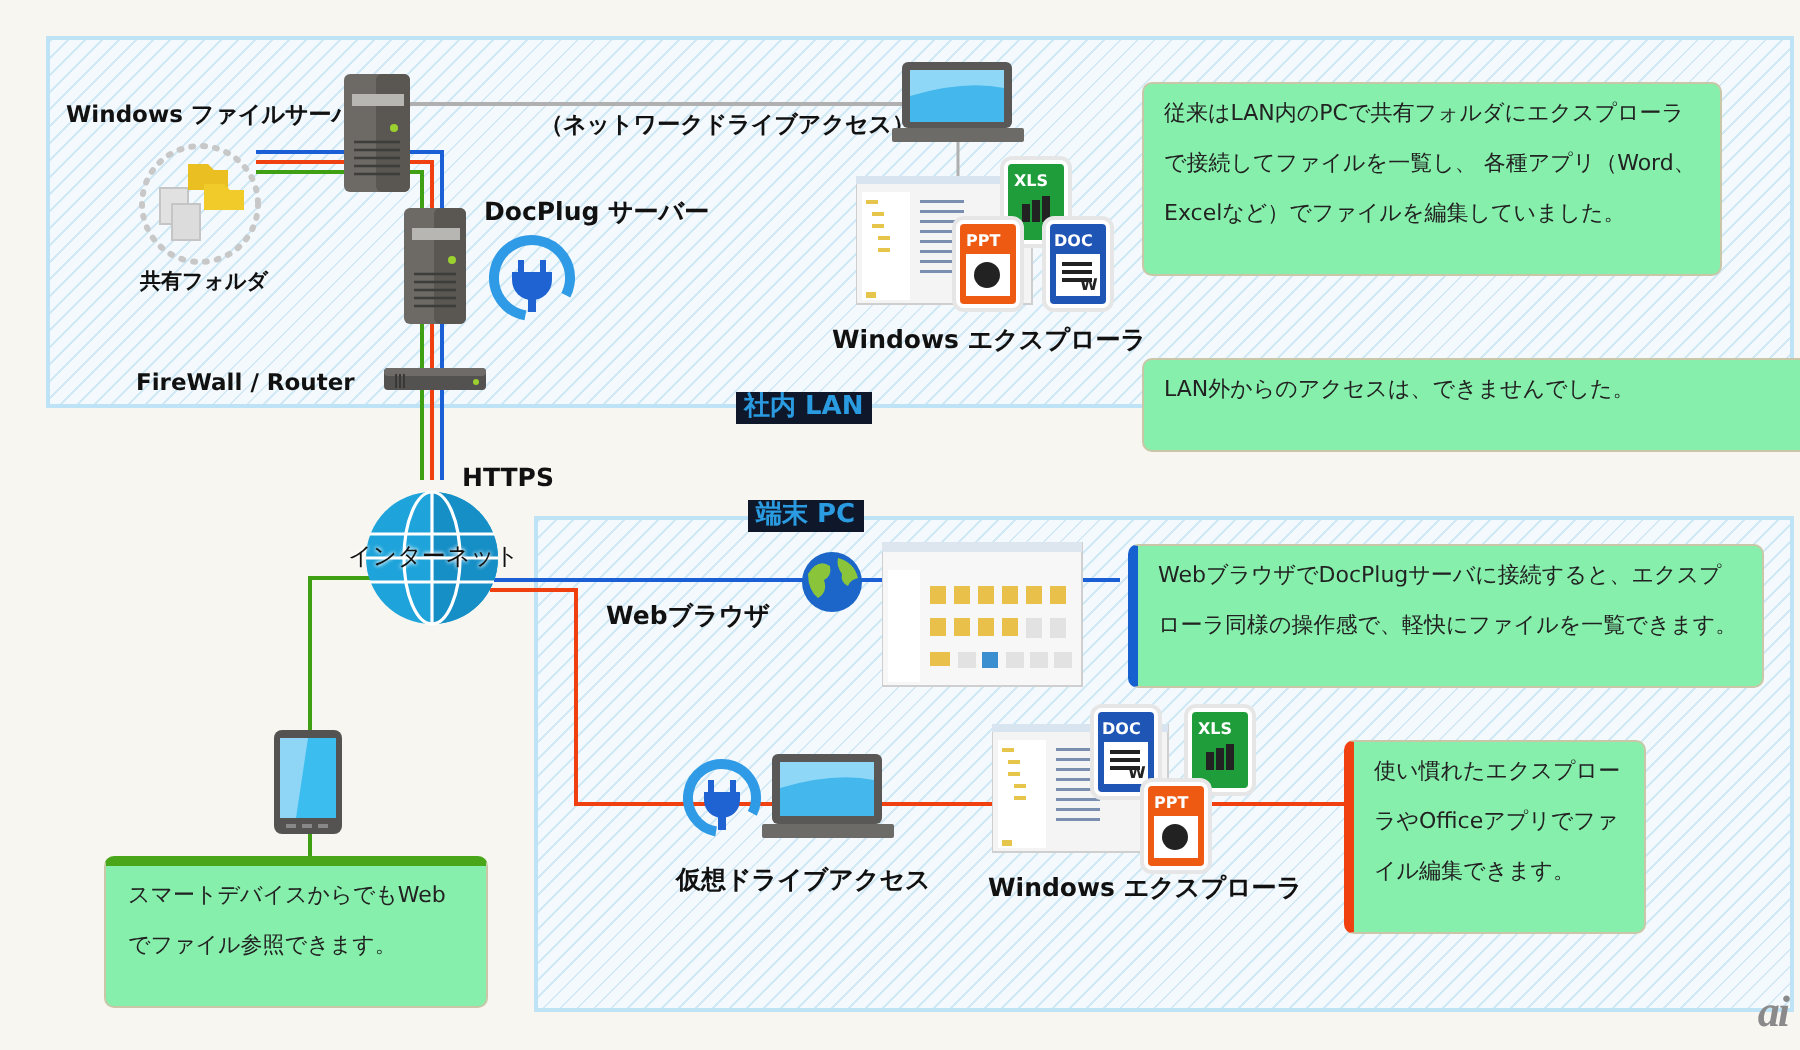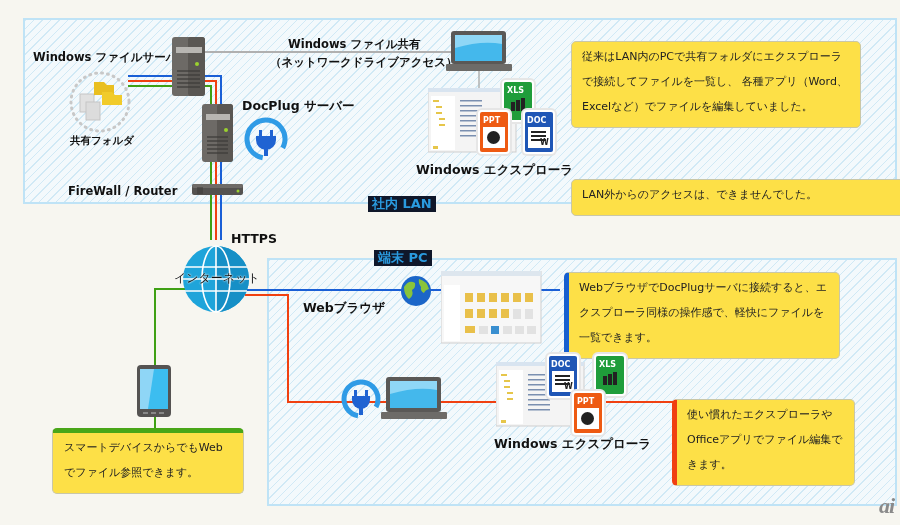--- a/index.html
+++ b/index.html
@@ -22,27 +22,27 @@
     color: #2a9be0;
     font-weight: bold;
     font-size: 13px;
     padding: 0 4px;
     line-height: 16px;
   }
   .lbl { position: absolute; font-weight: bold; font-size: 11.5px; color: #111; white-space: nowrap; }
   .lbl-big { font-size: 12.5px; }
   .note {
     position: absolute;
-    background: #fde047;
+    background: #86efac;
     border: 1px solid #c9c7a8;
     border-radius: 5px;
     font-size: 11px;
     color: #222;
     line-height: 25px;
-    padding: 2px 10px 8px 10px;
+    padding: 2px 10px 18px 10px;
   }
   .note.blue-accent { border-left: 5px solid #1660d0; }
   .note.red-accent { border-left: 5px solid #f04010; }
   .note.green-accent { border-top: 5px solid #49a618; }
   svg.wires { position: absolute; left: 0; top: 0; }
   .icon { position: absolute; }
   .ai-logo { position: absolute; right: 6px; bottom: 6px; color: #8a8a8a; font-style: italic; font-weight: bold; font-size: 22px; font-family: Liberation Serif, serif; letter-spacing: -1px; }
 </style>
 </head>
 <body>
@@ -124,21 +124,20 @@
     <rect x="0" y="1" width="51" height="11" rx="2" fill="#545250"></rect>
     <rect x="0" y="1" width="51" height="4" rx="2" fill="#6e6b68"></rect>
     <g stroke="#3a3836" stroke-width="1">
         <line x1="6" y1="4" x2="6" y2="11"></line>
         <line x1="8" y1="4" x2="8" y2="11"></line>
         <line x1="10" y1="4" x2="10" y2="11"></line>
       </g>
     <circle cx="46" cy="8" r="1.5" fill="#9ad12f"></circle>
   </svg>
 
-  <div class="lbl" style="left:288px;top:37px;">Windows ファイル共有</div>
   <div class="lbl" style="left:270px;top:55px;font-weight:bold;">（ネットワークドライブアクセス）</div>
 
   <svg class="icon" width="66" height="42" style="left:446px;top:30px;">
     <rect x="5" y="1" width="55" height="33" rx="3" fill="#5a5856"></rect>
     <rect x="9" y="5" width="47" height="26" fill="#44b8ec"></rect>
     <path d="M9 5 h47 v9 q-20 -4 -47 4 z" fill="#8fd7f6"></path>
     <rect x="0" y="34" width="66" height="7" rx="1" fill="#6d6b68"></rect>
   </svg>
 
   <svg class="icon" width="90" height="66" style="left:428px;top:88px;">
@@ -230,35 +229,36 @@
     <g fill="#e2e2e2">
         <rect x="72" y="38" width="8" height="10"></rect>
         <rect x="84" y="38" width="8" height="10"></rect>
         <rect x="38" y="55" width="9" height="8"></rect>
         <rect x="62" y="55" width="9" height="8"></rect>
         <rect x="74" y="55" width="9" height="8"></rect>
         <rect x="86" y="55" width="9" height="8"></rect>
       </g>
     <rect x="50" y="55" width="8" height="8" fill="#3a8fd0"></rect>
   </svg>
-  <div class="note blue-accent" style="left:564px;top:272px;width:276px;">WebブラウザでDocPlugサーバに接続すると、エクスプローラ同様の操作感で、軽快にファイルを一覧できます。</div>
+  <div class="note blue-accent" style="left:564px;top:272px;width:318px;">WebブラウザでDocPlugサーバに接続すると、エクスプローラ同様の操作感で、軽快にファイルを一覧できます。</div>
 
   <svg class="icon" width="42" height="42" style="left:340px;top:378px;">
     <circle cx="21" cy="21" r="17" fill="none" stroke="#2f9be6" stroke-width="5" stroke-dasharray="85 22" transform="rotate(100 21 21)"></circle>
     <path d="M12 18 h18 v4 a9 9 0 0 1 -18 0 z" fill="#1f63d2"></path>
     <rect x="14" y="12" width="3" height="7" fill="#1f63d2"></rect>
     <rect x="25" y="12" width="3" height="7" fill="#1f63d2"></rect>
     <rect x="19" y="29" width="4" height="8" fill="#1f63d2"></rect>
   </svg>
   <svg class="icon" width="66" height="44" style="left:381px;top:376px;">
     <rect x="5" y="1" width="55" height="35" rx="3" fill="#5a5856"></rect>
     <rect x="9" y="5" width="47" height="27" fill="#44b8ec"></rect>
     <path d="M9 5 h47 v9 q-20 -4 -47 4 z" fill="#8fd7f6"></path>
     <rect x="0" y="36" width="66" height="7" rx="1" fill="#6d6b68"></rect>
   </svg>
+  <div class="lbl lbl-big" style="left:338px;top:432px;">仮想ドライブアクセス</div>
 
   <svg class="icon" width="90" height="66" style="left:496px;top:362px;">
     <rect x="0" y="0" width="88" height="64" fill="#f4f4f4" stroke="#cfcfcf"></rect>
     <rect x="0" y="0" width="88" height="4" fill="#d8e4f0"></rect>
     <rect x="3" y="8" width="24" height="54" fill="#ffffff"></rect>
     <g fill="#e6c64a">
         <rect x="5" y="12" width="6" height="2"></rect>
         <rect x="8" y="18" width="6" height="2"></rect>
         <rect x="8" y="24" width="6" height="2"></rect>
         <rect x="11" y="30" width="6" height="2"></rect>
@@ -291,21 +291,21 @@
     <div style="position:absolute;left:19px;top:18px;width:4px;height:13px;background:#222;"></div>
   </div>
   <div class="icon" style="left:572px;top:391px;width:32px;height:44px;background:#fff;border-radius:4px;box-shadow:0 0 0 2px #e6e6e6;">
     <div style="position:absolute;left:2px;top:2px;width:28px;height:40px;background:#ee5a12;border-radius:2px;"></div>
     <div style="position:absolute;left:5px;top:6px;color:#fff;font-size:8px;font-weight:bold;">PPT</div>
     <div style="position:absolute;left:5px;top:17px;width:22px;height:21px;background:#fff;"></div>
     <div style="position:absolute;left:9px;top:21px;width:13px;height:13px;background:#222;border-radius:50%;"></div>
   </div>
   <div class="lbl lbl-big" style="left:494px;top:436px;">Windows エクスプローラ</div>
 
-  <div class="note red-accent" style="left:672px;top:370px;width:183px;margin-top:29px;">使い慣れたエクスプローラやOfficeアプリでファイル編集できます。</div>
+  <div class="note red-accent" style="left:672px;top:370px;width:151px;">使い慣れたエクスプローラやOfficeアプリでファイル編集できます。</div>
 
   <svg class="icon" width="36" height="54" style="left:137px;top:365px;">
     <rect x="0" y="0" width="34" height="52" rx="4" fill="#555352"></rect>
     <rect x="3" y="4" width="28" height="40" fill="#3cbdf0"></rect>
     <path d="M3 4 h14 l-6 40 h-8 z" fill="#8fd6f6"></path>
     <rect x="6" y="47" width="5" height="2" fill="#888"></rect>
       <rect x="14" y="47" width="5" height="2" fill="#888"></rect>
       <rect x="22" y="47" width="5" height="2" fill="#888"></rect>
   </svg>
   <div class="note green-accent" style="left:52px;top:428px;width:192px;padding-left:11px;padding-right:16px;">スマートデバイスからでもWebでファイル参照できます。</div>

